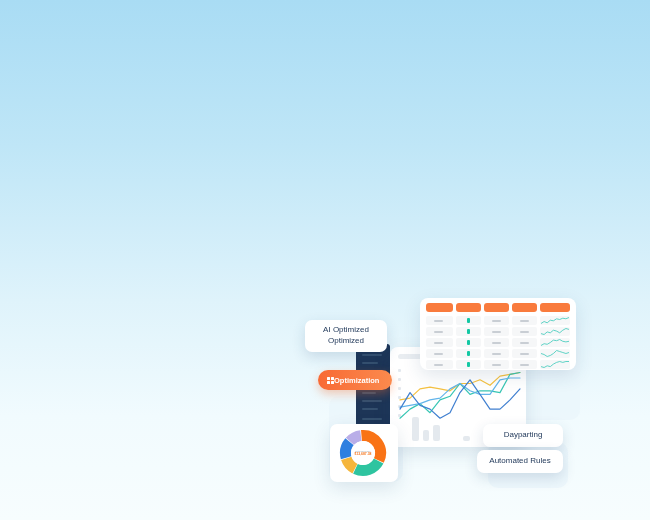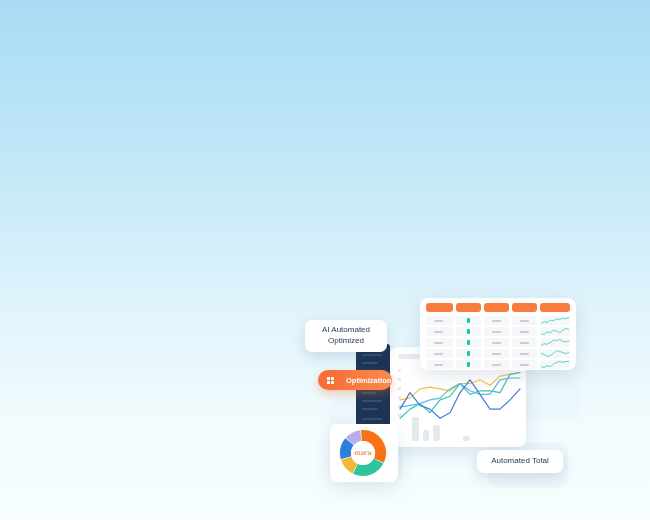--- a/index.html
+++ b/index.html
@@ -54,21 +54,21 @@
         display:flex;align-items:center;justify-content:center;text-align:center;
         color:#1d3557;font-size:8px;line-height:1.35;}
   .chip.ai{left:305px;top:320px;width:82px;height:32px;}
   .chip.day{left:483px;top:424px;width:80px;height:23px;}
   .chip.auto{left:477px;top:450px;width:86px;height:23px;}
 
   
   .pillbtn{position:absolute;left:318px;top:370px;width:74px;height:20px;border-radius:10px;
     background:linear-gradient(90deg,#f86a35 0%,#fb8a4d 100%);
     box-shadow:0 4px 10px rgba(240,110,50,.35);
-    display:flex;align-items:center;gap:12px;padding-left:9px;box-sizing:border-box;}
+    display:flex;align-items:center;gap:0;padding-left:9px;box-sizing:border-box;}
   .pillbtn .lbl{color:#fff;font-size:7.5px;font-weight:bold;}
   .grid-icon{width:7px;height:7px;display:grid;grid-template-columns:1fr 1fr;
     grid-template-rows:1fr 1fr;gap:1px;}
   .grid-icon i{background:#fff;border-radius:.5px;display:block;}
 </style>
 </head>
 <body>
 
 <div class="stage">
 
@@ -199,25 +199,26 @@
       </svg>
       <div class="donut-center">
         <div class="dc-label">Total Revenue</div>
         <div class="dc-value">$13,687.38</div>
       </div>
     </div>
   </div>
 
   <div class="chip ai">
     <div>
-      <div>AI Automated</div>
+      <div>AI Optimized</div>
       <div>Optimized</div>
     </div>
   </div>
-  <div class="chip auto">Automated Total</div>
+  <div class="chip day">Dayparting</div>
+  <div class="chip auto">Automated Rules</div>
 
   <div class="pillbtn">
     <span class="grid-icon">
       <i></i>
         <i></i>
         <i></i>
         <i></i>
     </span>
     <span class="lbl">Optimization</span>
   </div>

